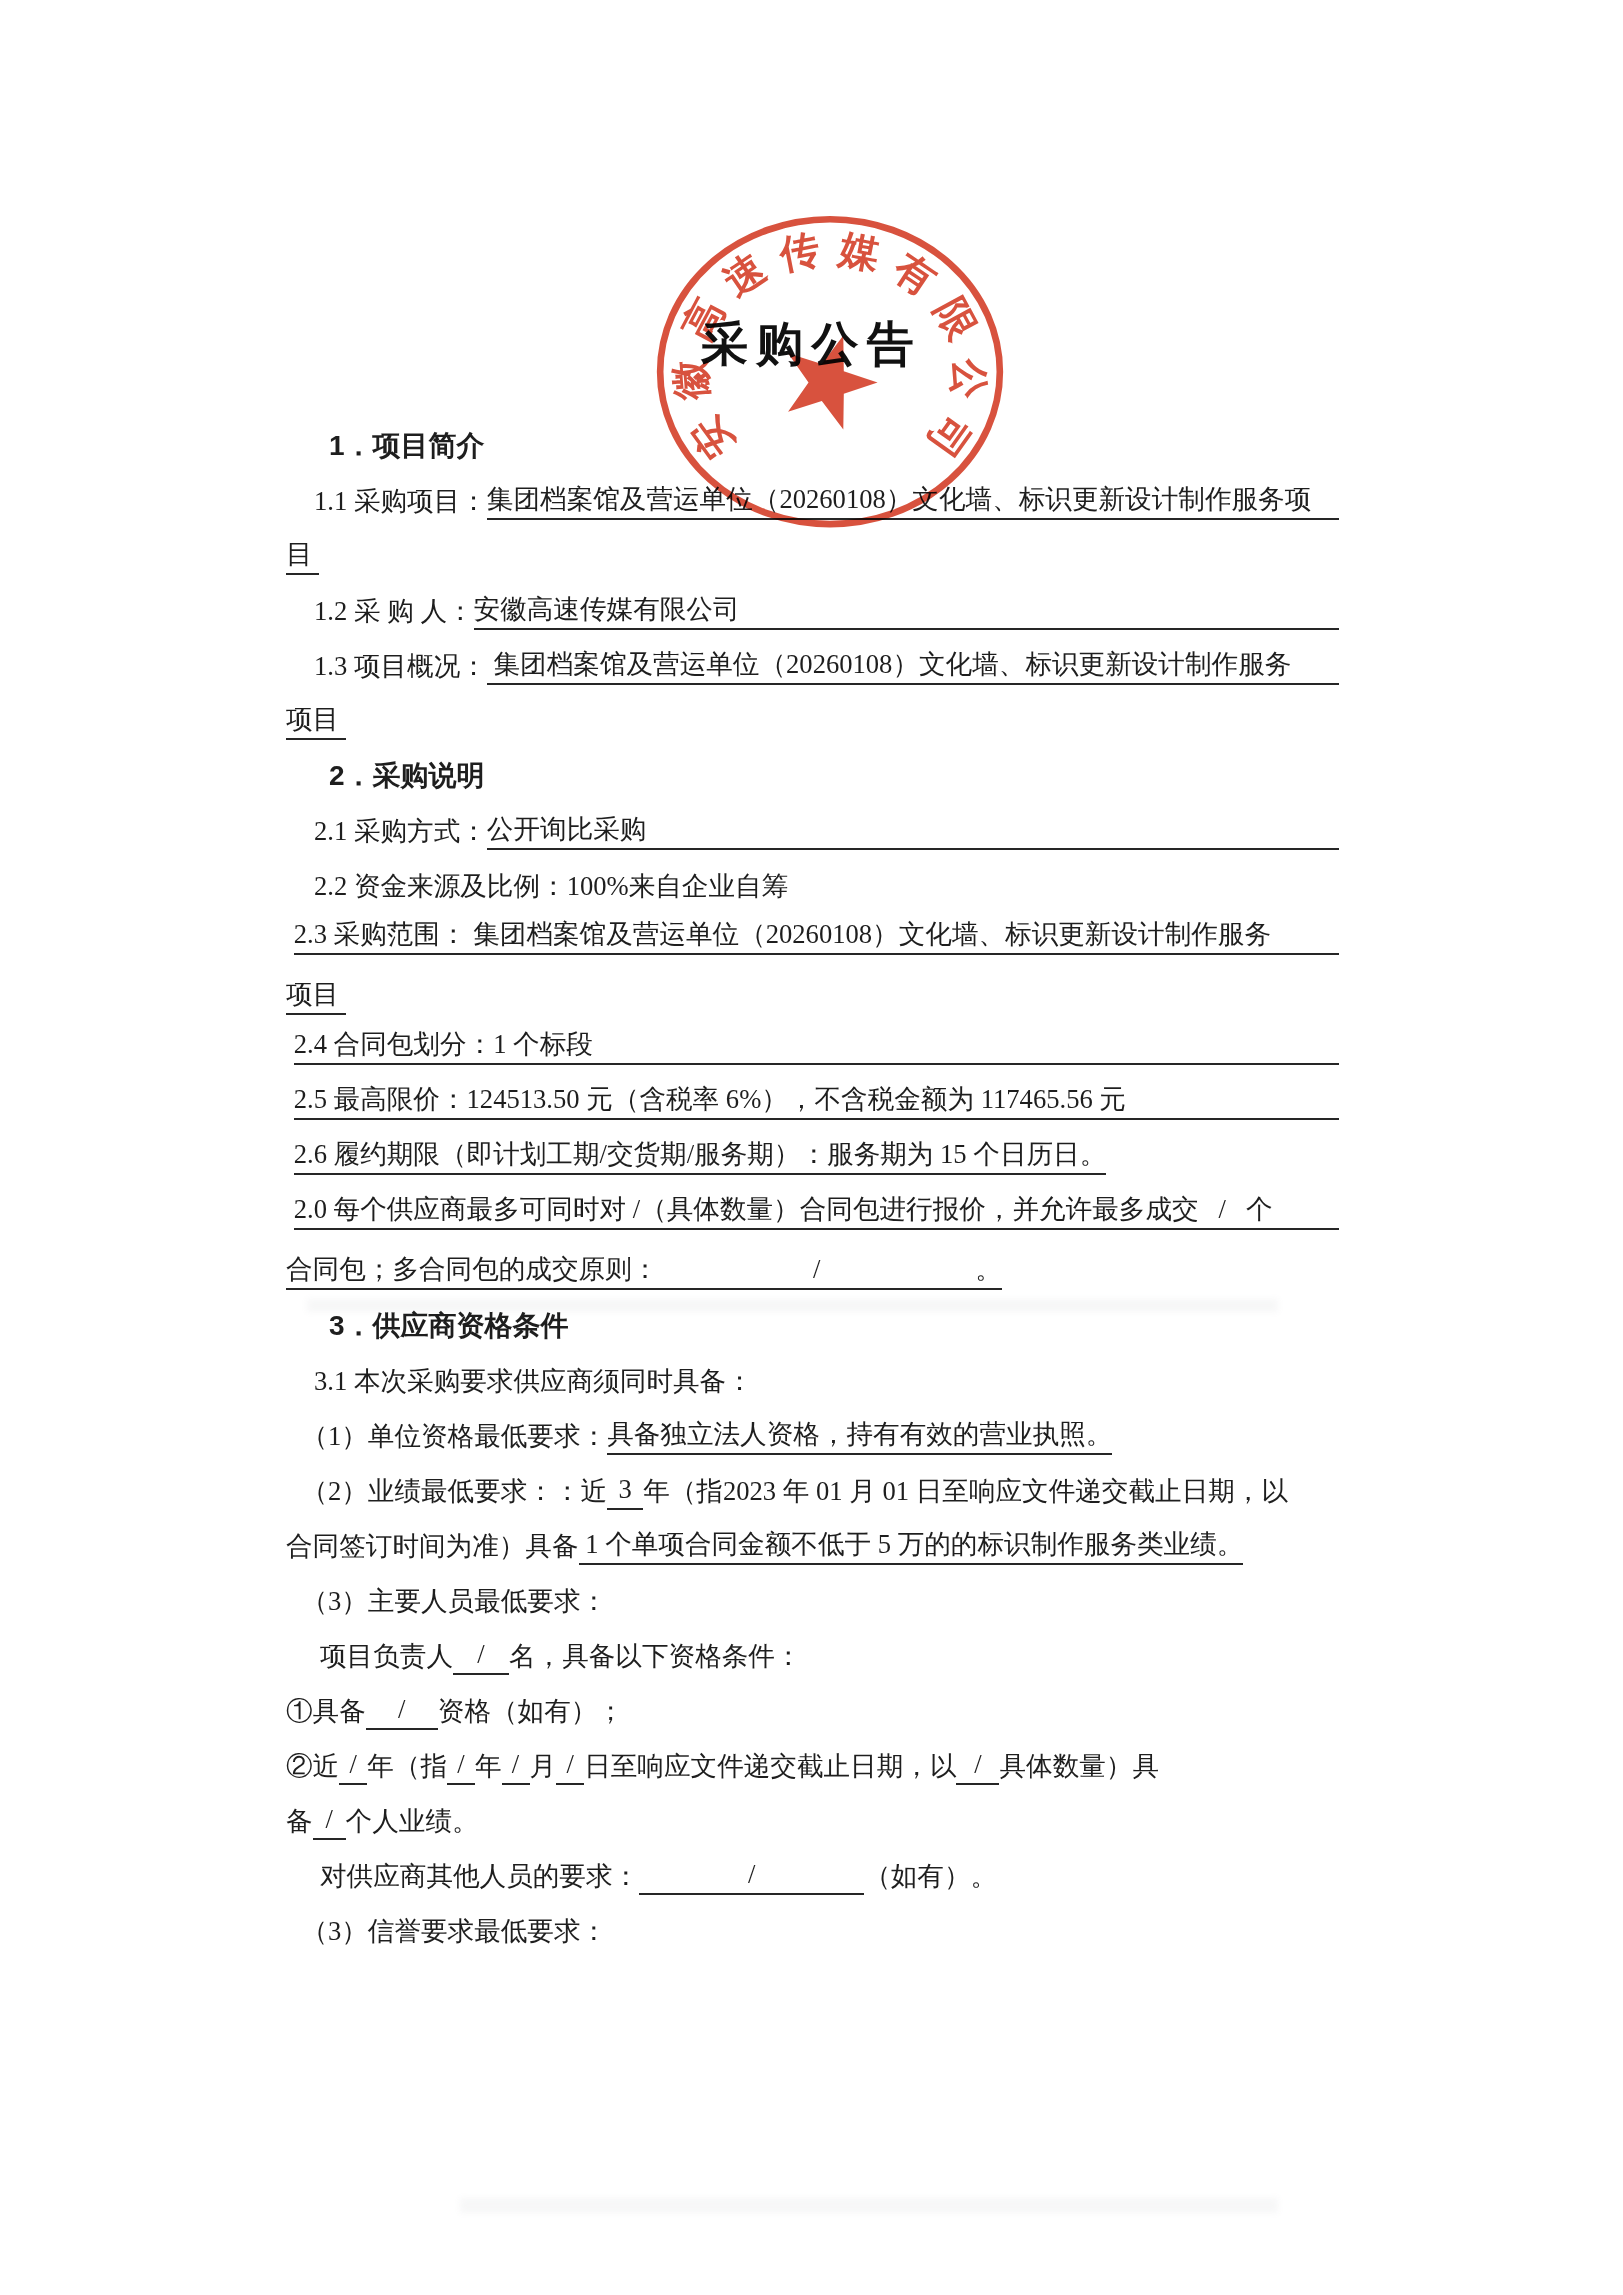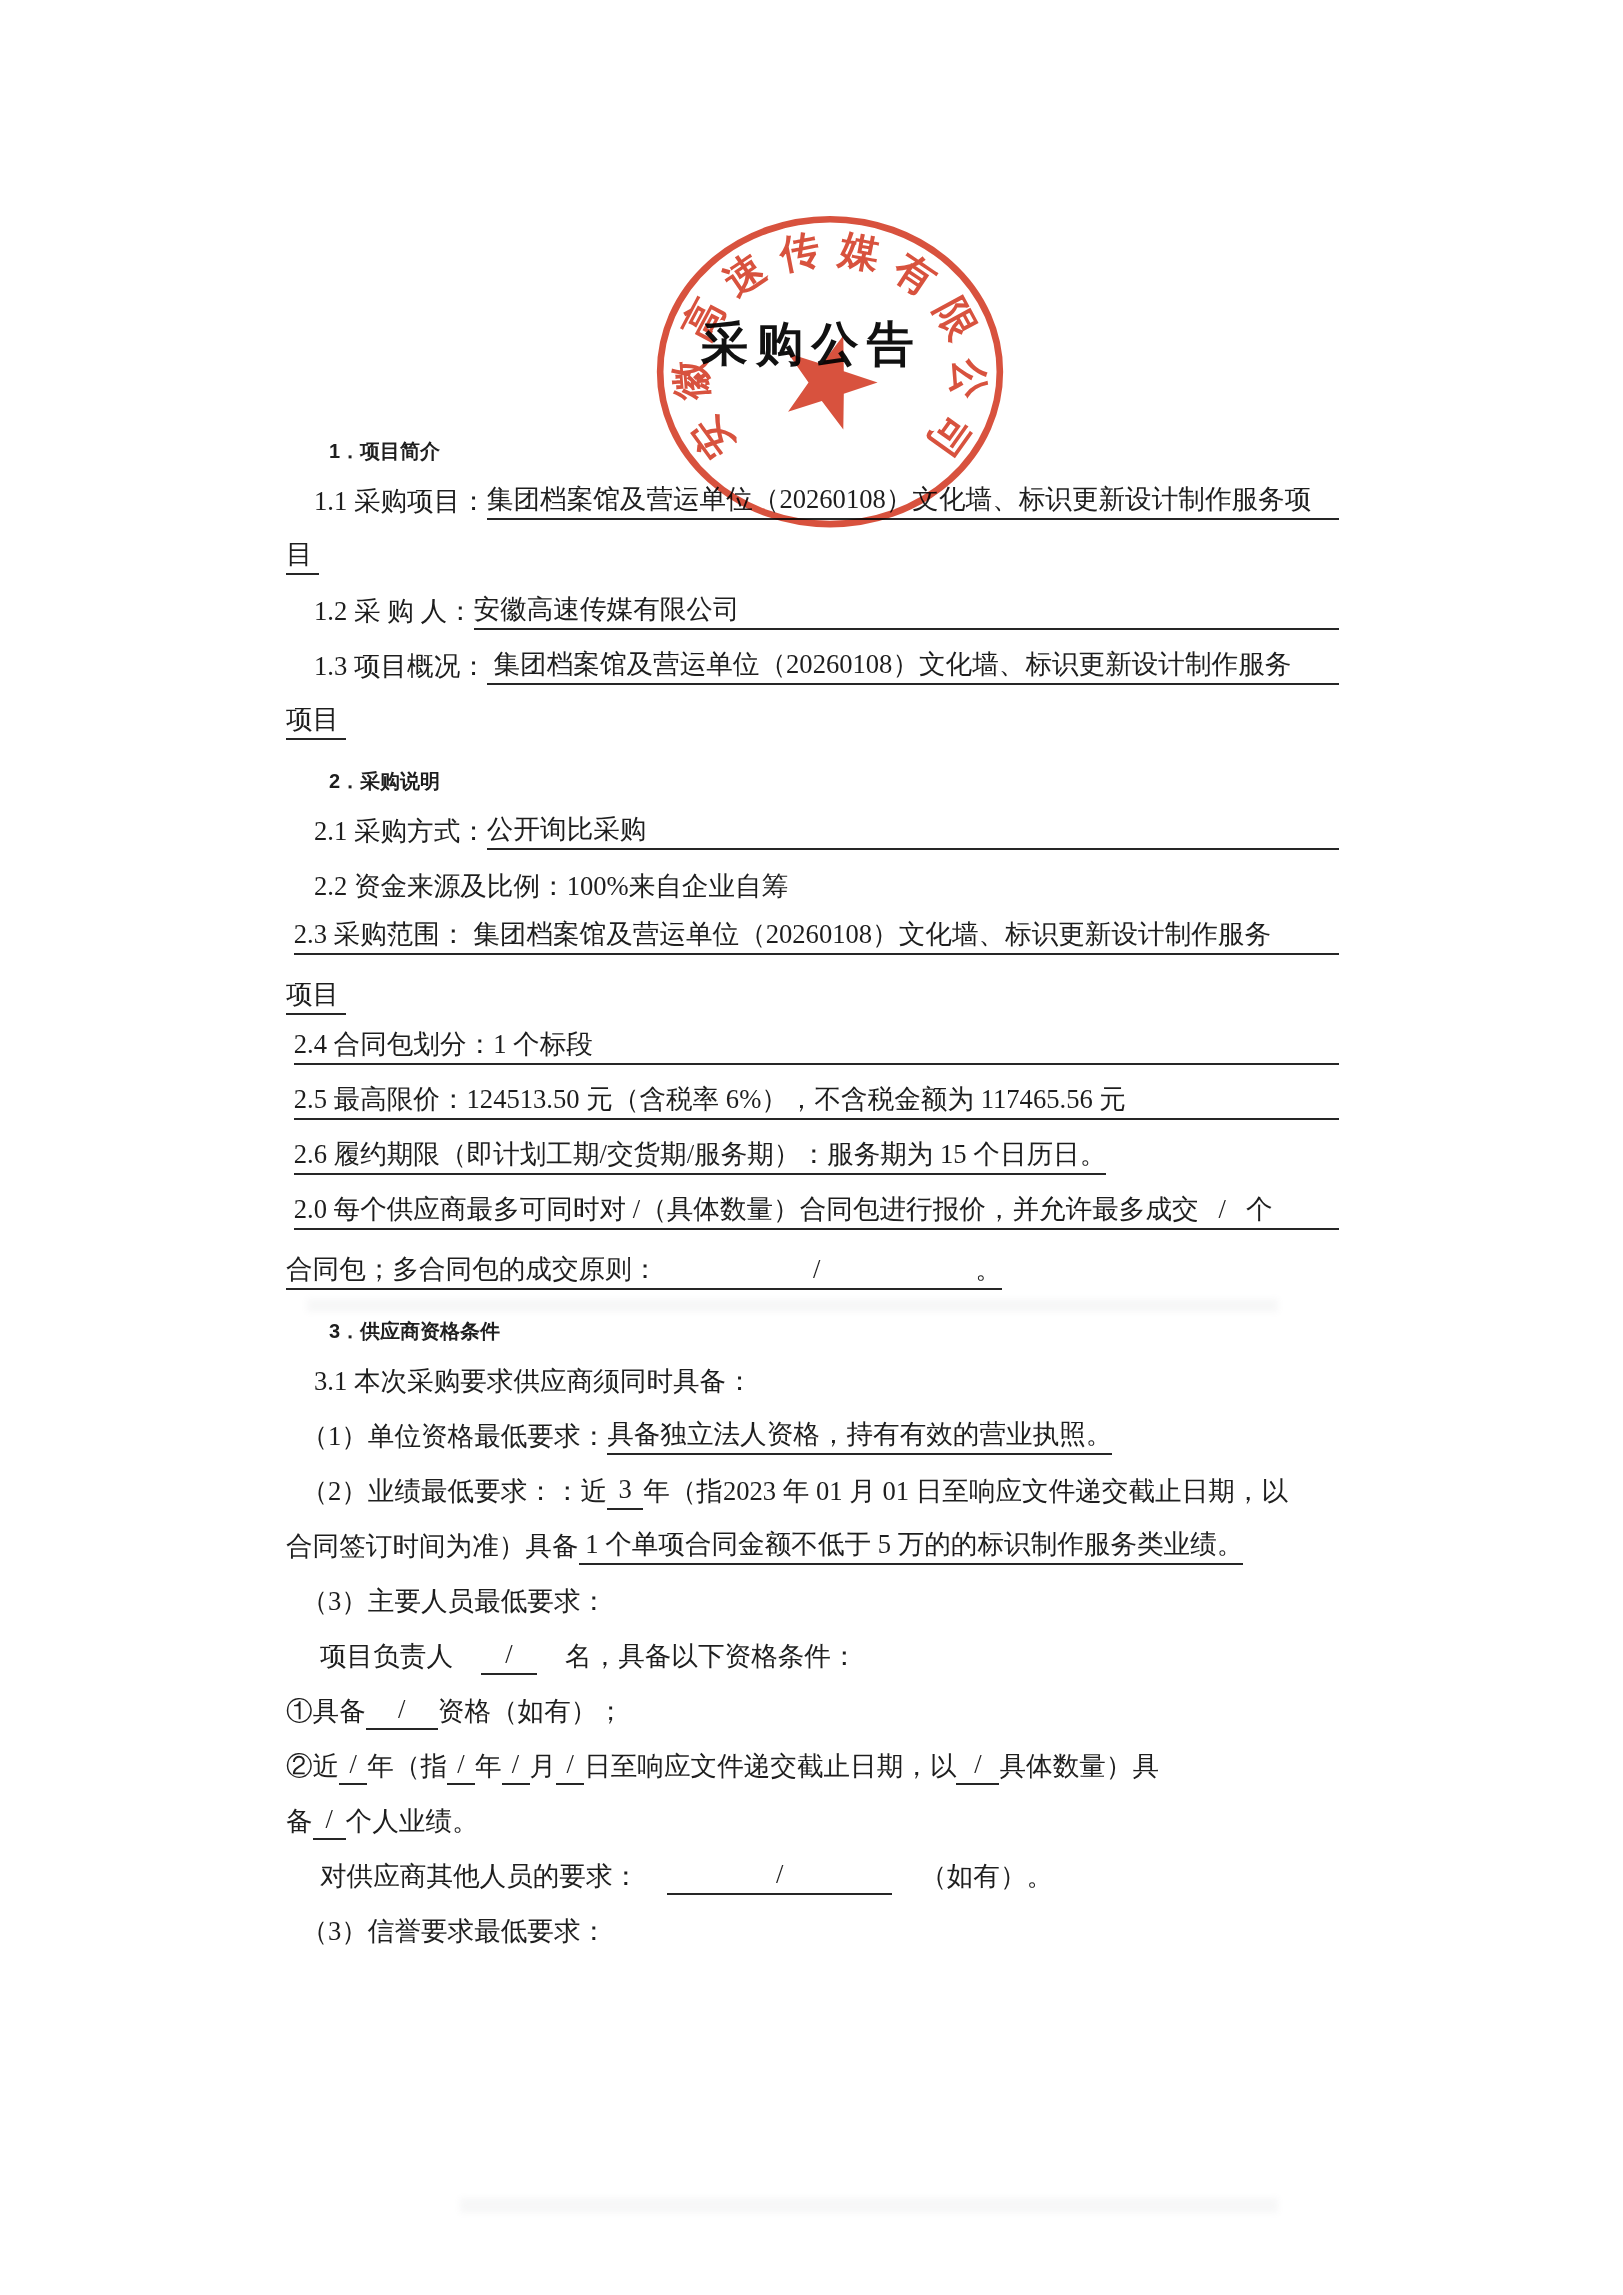--- a/index.html
+++ b/index.html
@@ -13,24 +13,24 @@
   .seg{white-space:pre;line-height:1.35;}
   .u{border-bottom:2.6px solid #262626;}
   .fill{flex:1 1 auto;}
   .blank{text-align:center;flex:0 0 auto;}
   .w55{width:28px;}.w65{width:33px;}.w70{width:36px;}.w85{width:43px;}
   .w110{width:56px;}.w140{width:72px;}.w440{width:225px;}.w620{width:317px;}
   .ind-h{padding-left:43px;}
   .ind-n{padding-left:28px;}
   .ind-g{padding-left:7.7px;align-items:center;}
   .ind-p{padding-left:15.3px;}
-  .ind-t{padding-left:34px;gap:28px;}
+  .ind-t{padding-left:34px;}
   .heading .seg{
     font-family:"Liberation Sans","DejaVu Sans",sans-serif;
-    font-weight:700;font-size:20px;
+    font-weight:700;font-size:28px;
   }
   .doc-title{
     position:absolute;top:320px;left:0;right:0;z-index:3;
     text-align:center;font-family:"Liberation Sans","DejaVu Sans",sans-serif;
     font-weight:700;font-size:47px;line-height:1;letter-spacing:8.2px;color:#111;
   }
   .stamp{
     position:absolute;left:653px;top:212px;width:354px;height:320px;z-index:4;
     mix-blend-mode:multiply;opacity:.93;
   }

